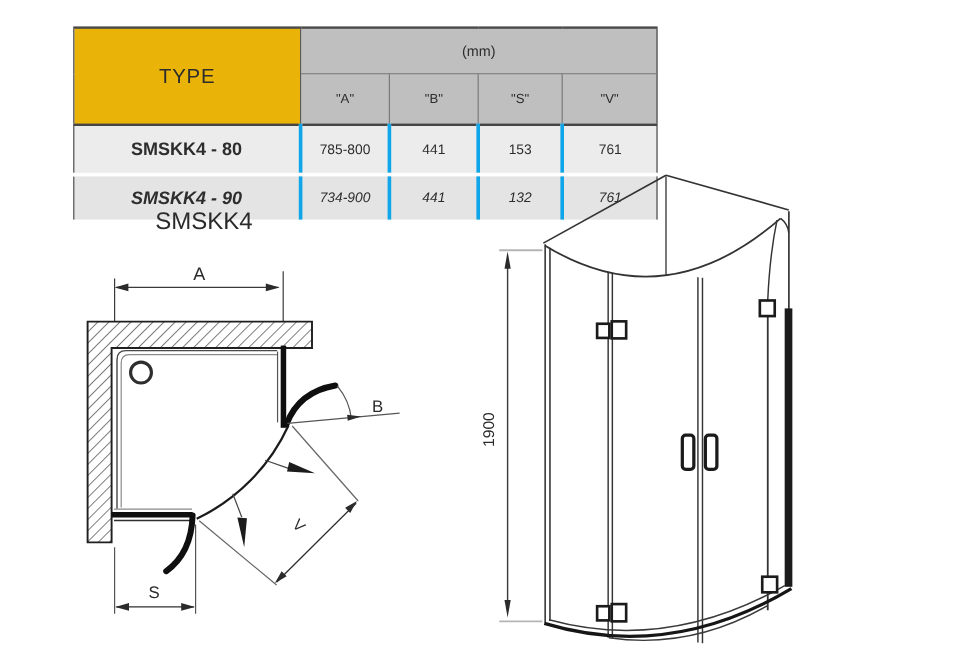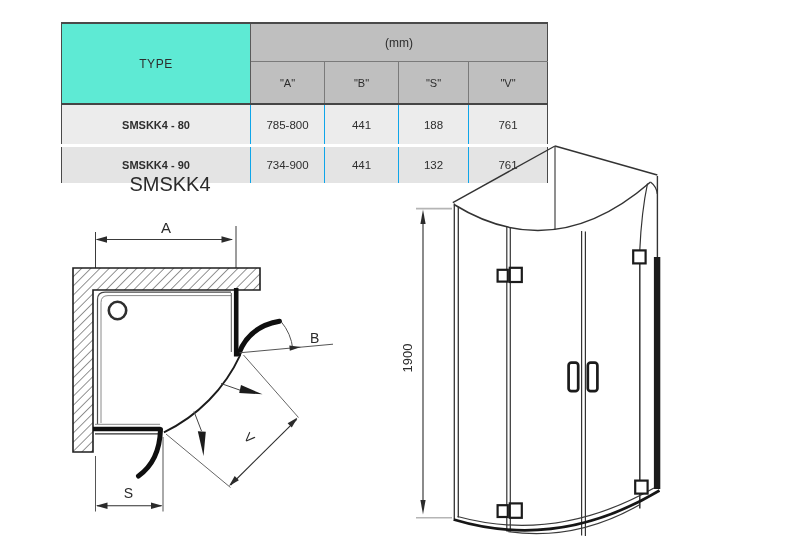--- a/index.html
+++ b/index.html
@@ -14,37 +14,37 @@
     border-collapse:collapse; table-layout:fixed;
   }
   table.spec th, table.spec td {
     padding:7px; margin:0; text-align:center; vertical-align:middle;
     font-family:"Liberation Sans", sans-serif; color:#2d2d2d;
   }
   .b-outer-t { border-top:2.5px solid #4a4a4a; }
   .b-outer-l { border-left:1.5px solid #4a4a4a; }
   .b-outer-r { border-right:1.5px solid #4a4a4a; }
   th.type-cell {
-    width:189px; background:#5eead4; font-weight:normal; font-size:12px;
+    width:189px; background:#eab308; font-weight:normal; font-size:17px;
     letter-spacing:0.6px; border-right:1.5px solid #5a5a5a;
     border-bottom:2.5px solid #454545;
   }
   th.mm-cell {
     background:#bfbfbf; font-weight:normal; font-size:12px; height:23px;
     border-bottom:1px solid #7a7a7a;
   }
   th.col-cell {
     background:#bfbfbf; font-weight:normal; font-size:11px; height:27px;
     border-bottom:2.5px solid #454545; border-left:1px solid #7a7a7a;
   }
   th.col-first { border-left:none; }
-  td.type-val { font-weight:bold; font-size:11px; color:#262626; }
-  td.num-val  { font-size:11.5px; border-left:1px solid #0ea5e9; }
+  td.type-val { font-weight:bold; font-size:15px; color:#262626; }
+  td.num-val  { font-size:11.5px; border-left:3px solid #0ea5e9; }
   tr.row-1 td { background:#ececec; border-bottom:3px solid #ffffff; height:25px; }
-  tr.row-2 td { background:#e4e4e4; height:22px; }
+  tr.row-2 td { background:#e4e4e4; height:22px;font-style:italic; }
   
   svg.drawings { position:absolute; left:0; top:0; }
   text { font-family:"Liberation Sans", sans-serif; fill:#2b2b2b; }
 </style>
 </head>
 <body>
 
 <table class="spec">
   <colgroup>
     <col style="width:189px">
@@ -61,21 +61,21 @@
   <tr>
     <th class="col-cell col-first">"A"</th>
     <th class="col-cell">"B"</th>
     <th class="col-cell">"S"</th>
     <th class="col-cell b-outer-r">"V"</th>
   </tr>
   <tr class="row-1">
     <td class="type-val b-outer-l">SMSKK4 - 80</td>
     <td class="num-val">785-800</td>
     <td class="num-val">441</td>
-    <td class="num-val">188</td>
+    <td class="num-val">153</td>
     <td class="num-val b-outer-r">761</td>
   </tr>
   <tr class="row-2">
     <td class="type-val b-outer-l">SMSKK4 - 90</td>
     <td class="num-val">734-900</td>
     <td class="num-val">441</td>
     <td class="num-val">132</td>
     <td class="num-val b-outer-r">761</td>
   </tr>
 </tbody>

